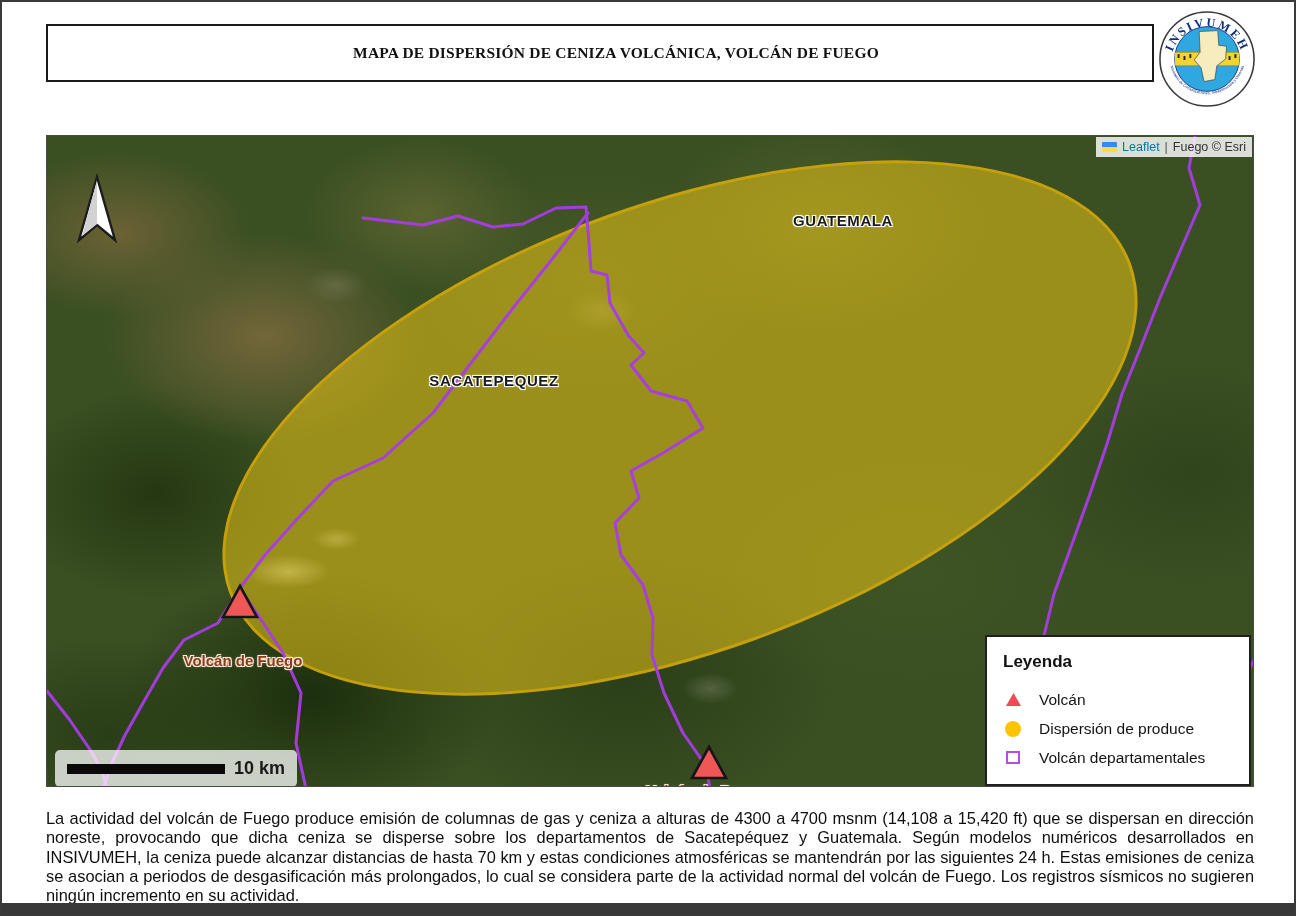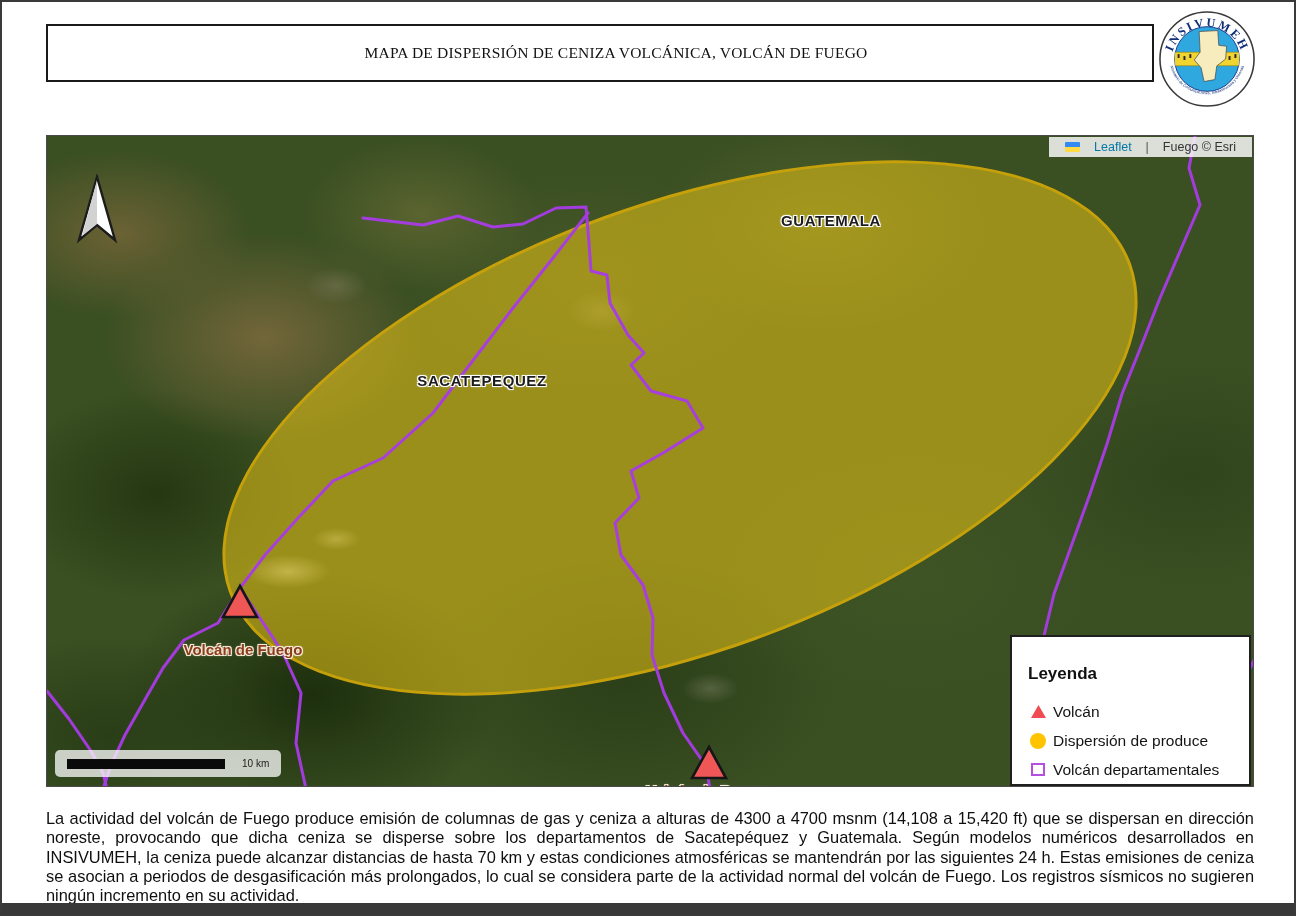--- a/index.html
+++ b/index.html
@@ -9,21 +9,21 @@
     border:2px solid #3a3a3a; overflow:hidden;
     font-family:"Liberation Sans", sans-serif;
   }
   
   .title-box {
     position:absolute; left:44px; top:22px; width:1108px; height:58px;
     border:2px solid #1a1a1a; display:flex; flex-direction:column;
     align-items:center; justify-content:center; background:#fff;
   }
   .title-line {
-    font-family:"Liberation Serif", serif; font-weight:normal;
+    font-family:"Liberation Serif", serif; font-weight:bold;
     font-size:15.5px; color:#111; line-height:1.45; letter-spacing:.2px;
     text-align:right;
     margin-left:32px;
   }
   .logo { position:absolute; left:1156px; top:8px; width:98px; height:98px; }
   
   .map {
     position:absolute; left:44px; top:133px; width:1208px; height:652px;
     overflow:hidden; border:1px solid #4a4a4a;
     background:
@@ -50,50 +50,51 @@
     position:absolute; left:153px; top:67px; width:960px; height:450px;
     border-radius:50%; transform:rotate(-20deg);
     background:rgba(233,196,22,.55);
     border:3px solid rgba(200,162,11,.95);
   }
   .boundaries { position:absolute; left:0; top:0; width:1208px; height:652px; }
   .dept-label {
     position:absolute; transform:translateX(-50%); white-space:nowrap;
     font-size:15px; font-weight:bold; letter-spacing:.6px; color:#1c1c1c;
     text-shadow:-1px -1px 0 #fff, 1px -1px 0 #fff, -1px 1px 0 #fff, 1px 1px 0 #fff, 0 0 3px #fff;
+    margin-left:12px;
   }
   .volcano-marker { position:absolute; width:40px; height:37px; }
   .volcano-label {
     position:absolute; transform:translateX(-50%); white-space:nowrap;
     font-size:15px; font-weight:bold; color:#8a3c1c;
     text-shadow:-1px -1px 0 #f5ecd8, 1px -1px 0 #f5ecd8, -1px 1px 0 #f5ecd8, 1px 1px 0 #f5ecd8, 0 0 3px #f5ecd8;
   }
   .north-arrow { position:absolute; left:24px; top:38px; }
   .scale-control {
     position:absolute; left:8px; top:614px; display:flex; align-items:center;
     gap:9px; background:rgba(255,255,255,.75); border-radius:5px;
     padding:8px 12px;
   }
   .scale-bar { width:158px; height:10px; background:#0a0a0a; }
-  .scale-label { font-size:10px; font-weight:normal; color:#1a1a1a;margin-left:8px; }
+  .scale-label { font-size:18px; font-weight:bold; color:#1a1a1a; }
   .attribution {
     position:absolute; right:1px; top:1px; display:flex; align-items:center;
-    gap:14px; background:rgba(255,255,255,.82); padding:3px 16px;
+    gap:5px; background:rgba(255,255,255,.82); padding:3px 6px;
     font-size:12.5px; color:#333;
   }
   .ua-flag { width:15px; height:10px; display:inline-block;
     background:linear-gradient(#338AF3 50%, #FFDA44 50%); border-radius:1px; }
   .leaflet-link { color:#0078A8; text-decoration:none; }
   .attr-sep { color:#555; }
   .legend {
-    position:absolute; right:2px; top:499px; width:241px; height:151px;
-    background:#fff; border:2px solid #1f1f1f; padding:27px 16px 12px 16px;
+    position:absolute; right:2px; top:499px; width:266px; height:151px;
+    background:#fff; border:2px solid #1f1f1f; padding:15px 16px 12px 16px;
   }
   .legend-title { font-size:17px; font-weight:bold; color:#111; margin-bottom:17px; }
-  .legend-row { display:flex; align-items:center; gap:5px; margin-bottom:8px; height:21px; }
+  .legend-row { display:flex; align-items:center; gap:16px; margin-bottom:8px; height:21px; }
   .legend-sym { width:20px; display:flex; align-items:center; justify-content:center; }
   .legend-label { font-size:15.5px; color:#141414; }
   .sym-circle { width:16px; height:16px; border-radius:50%; background:#FFC400; }
   .sym-square { width:14px; height:13px; border:2px solid #B44FE0; background:transparent; }
   
   .description {
     position:absolute; left:44px; top:807px; width:1208px;
     font-family:Liberation Sans, sans-serif; font-size:16.4px; line-height:1.18;
     color:#0f0f0f; text-align:justify;
   }
@@ -156,21 +157,21 @@
         <polyline points="1208,522 1186,567 1180,617 1190,653"></polyline>
       </g>
     </svg>
 
     <div class="dept-label" style="left:784px; top:76px;">GUATEMALA</div>
     <div class="dept-label" style="left:435px; top:236px;">SACATEPEQUEZ</div>
 
     <svg class="volcano-marker" style="left:173px; top:447px;" viewBox="0 0 40 37">
       <polygon points="20,3 37,34 3,34" fill="#EF5757" stroke="#161616" stroke-width="2.6"></polygon>
     </svg>
-    <div class="volcano-label" style="left:196px; top:505px;">Volcán de Fuego</div>
+    <div class="volcano-label" style="left:196px; top:516px;">Volcán de Fuego</div>
 
     <svg class="volcano-marker" style="left:642px; top:608px;" viewBox="0 0 40 37">
       <polygon points="20,3 37,34 3,34" fill="#EF5757" stroke="#161616" stroke-width="2.6"></polygon>
     </svg>
     <div class="volcano-label" style="left:662px; top:646px;">Volcán de Pacaya</div>
 
     <svg class="north-arrow" width="52" height="72" viewBox="0 0 52 72">
       <polygon points="26,3 8,66 26,51 44,66" fill="#ffffff" stroke="#1c1c1c" stroke-width="2.4"></polygon>
       <polygon points="26,6 11,62 26,50" fill="#d2d2d2"></polygon>
     </svg>

